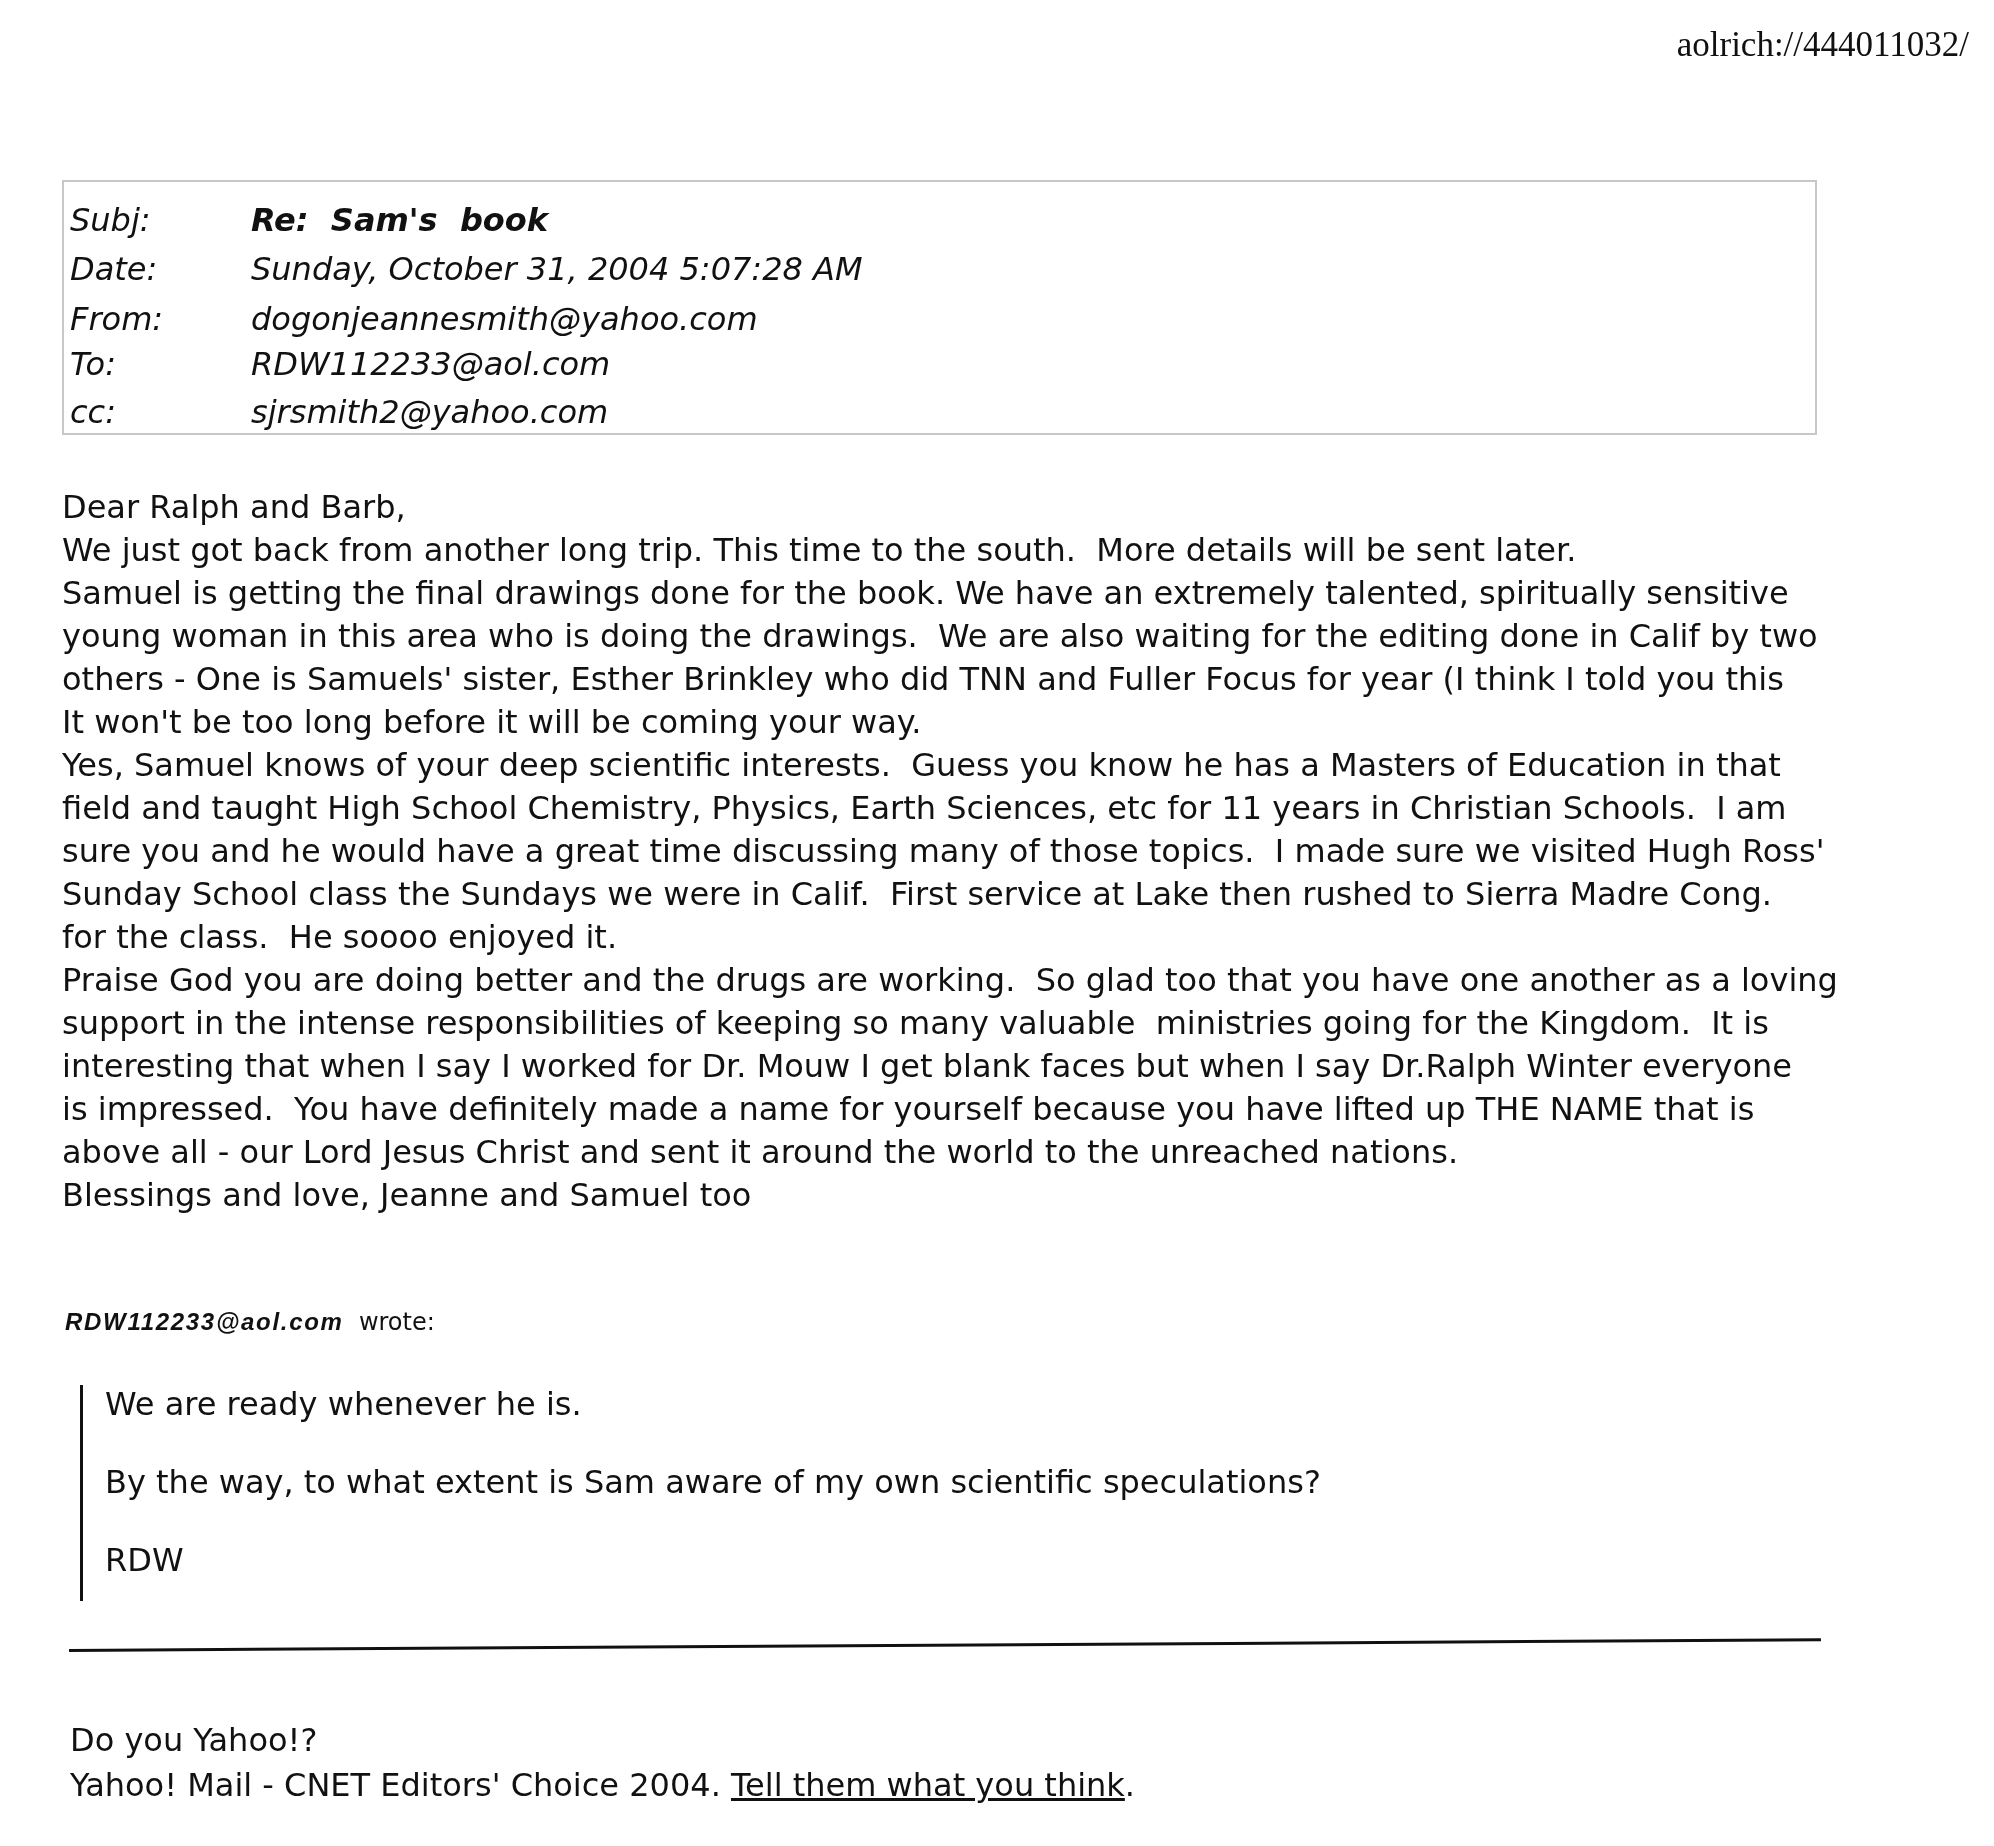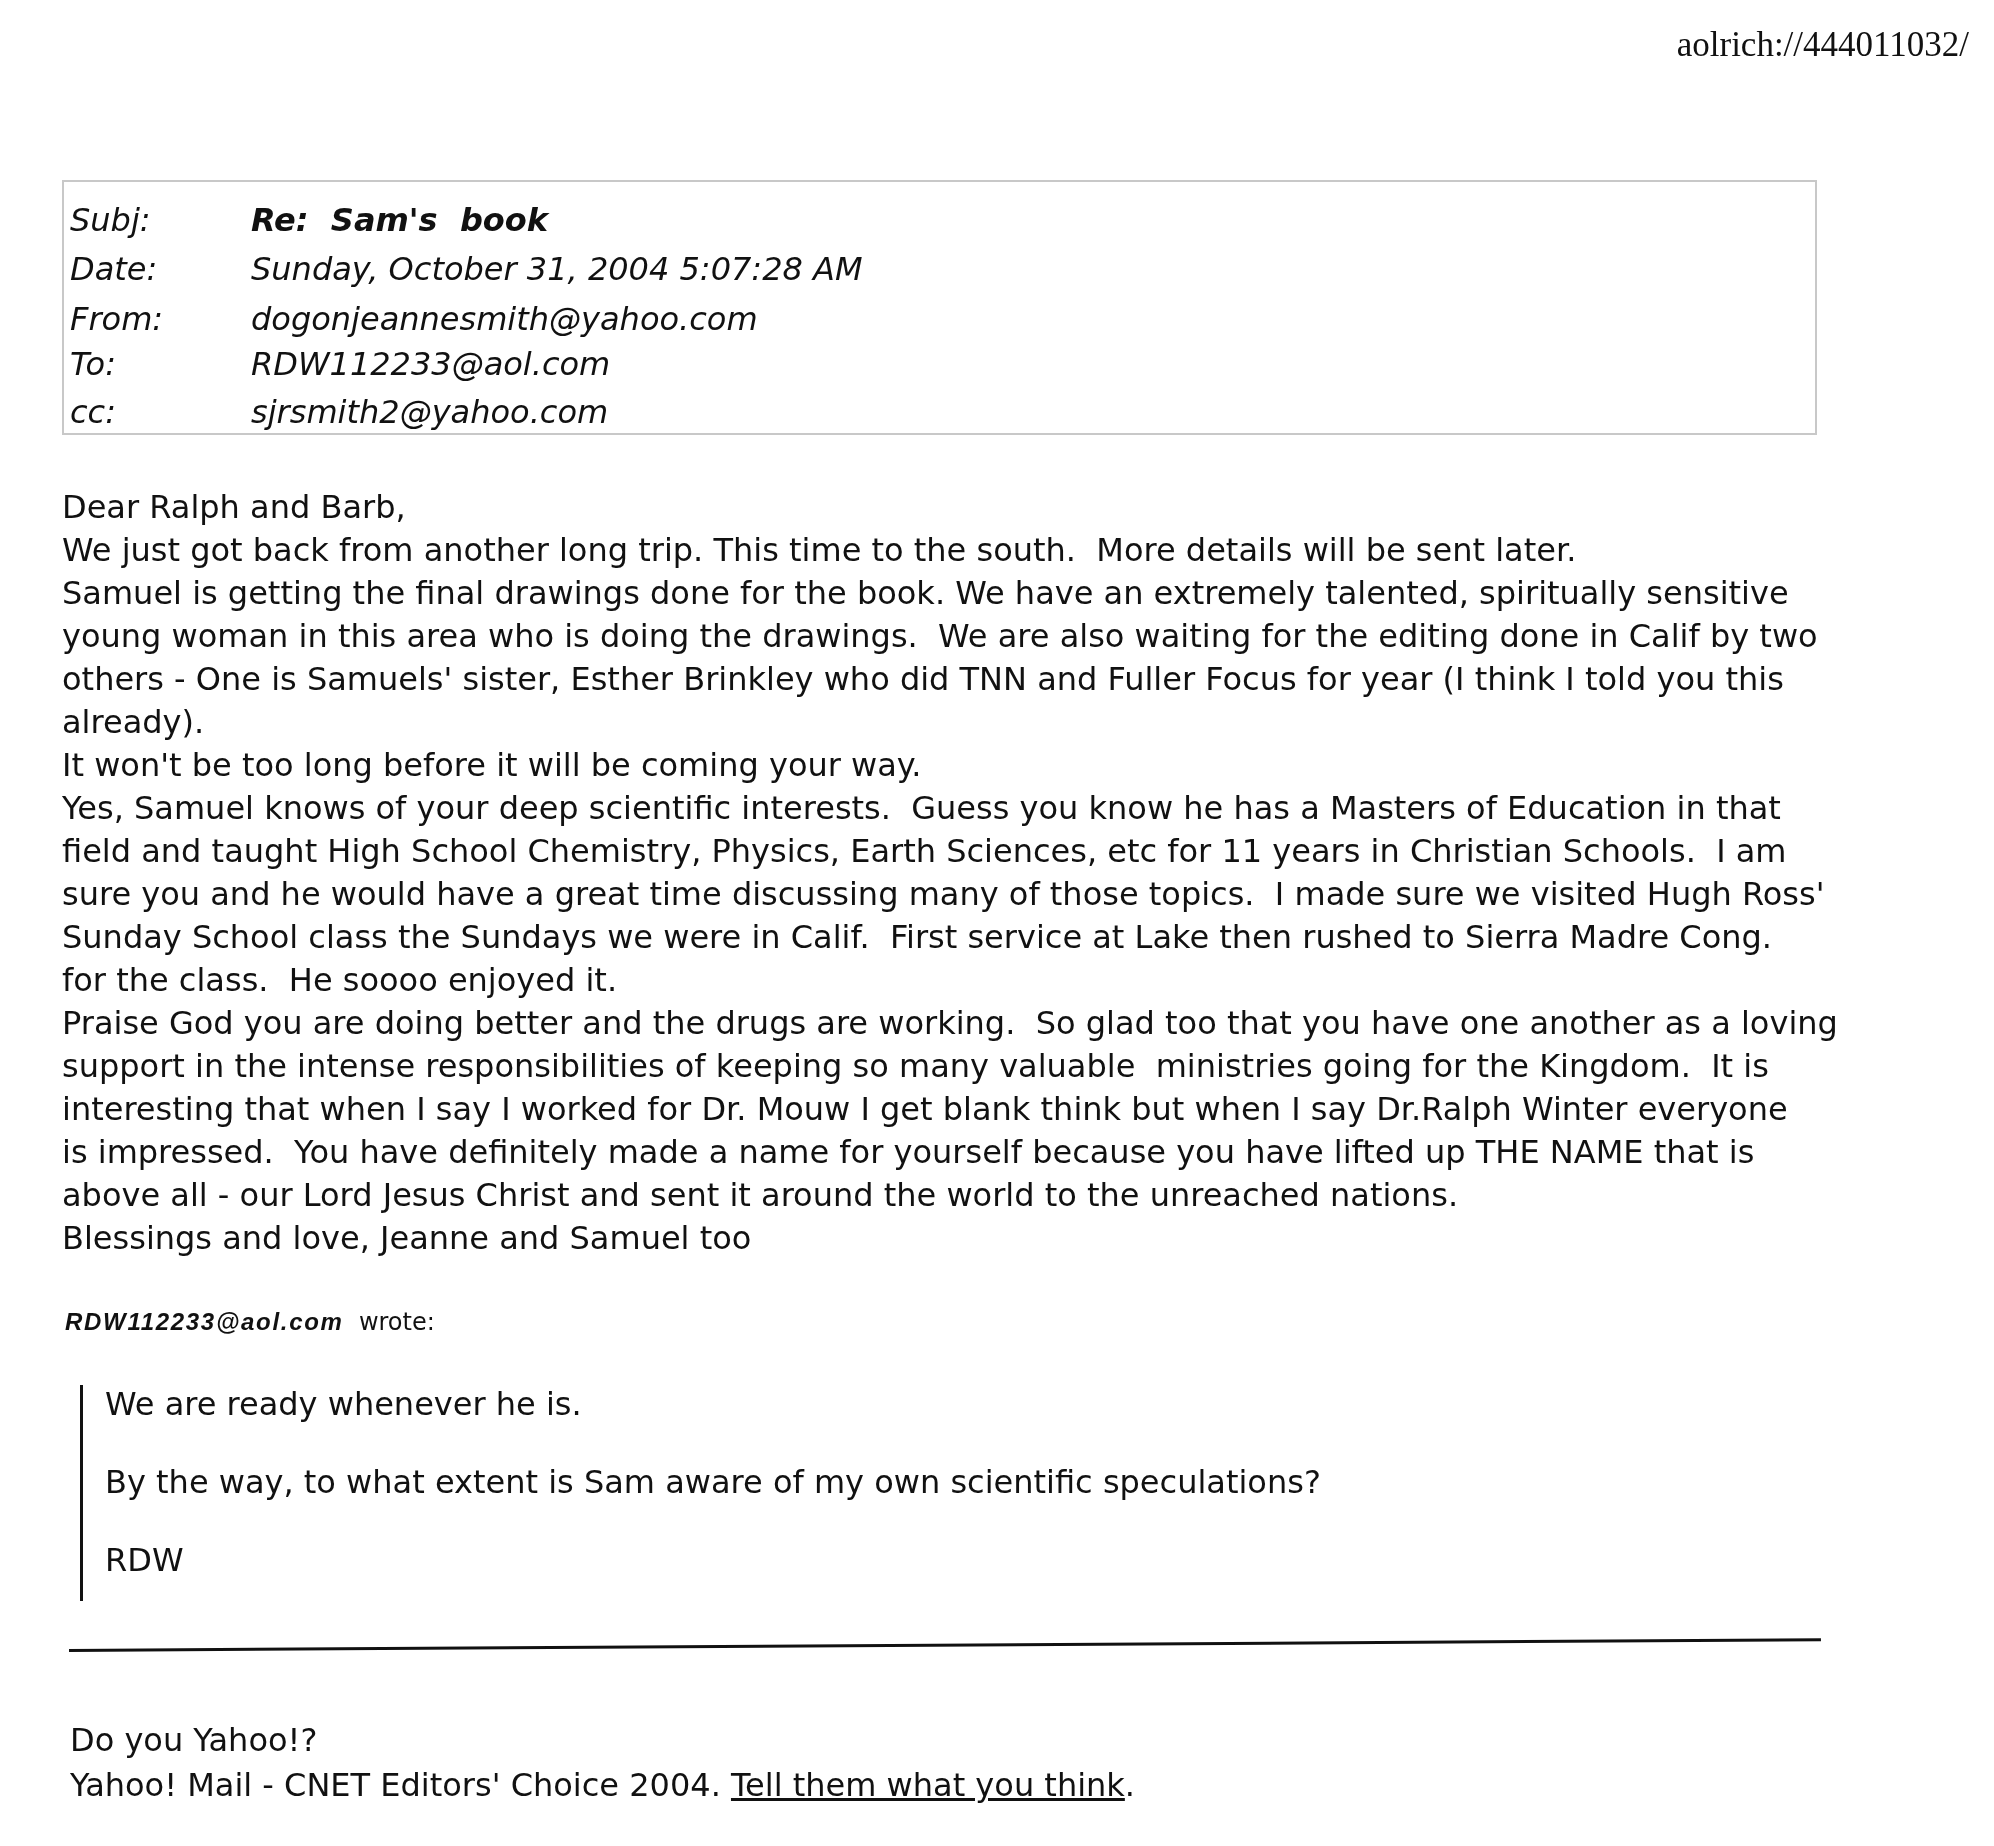--- a/index.html
+++ b/index.html
@@ -73,30 +73,29 @@
     <span class="hvalue">sjrsmith2@yahoo.com</span>
   </div>
 </div>
 
 <div class="body-text">
   <p>Dear Ralph and Barb,</p>
   <p>We just got back from another long trip. This time to the south.  More details will be sent later.</p>
   <p>Samuel is getting the final drawings done for the book. We have an extremely talented, spiritually sensitive</p>
   <p>young woman in this area who is doing the drawings.  We are also waiting for the editing done in Calif by two</p>
   <p>others - One is Samuels' sister, Esther Brinkley who did TNN and Fuller Focus for year (I think I told you this</p>
-  <p>already).</p>
   <p>It won't be too long before it will be coming your way.</p>
   <p>Yes, Samuel knows of your deep scientific interests.  Guess you know he has a Masters of Education in that</p>
   <p>field and taught High School Chemistry, Physics, Earth Sciences, etc for 11 years in Christian Schools.  I am</p>
   <p>sure you and he would have a great time discussing many of those topics.  I made sure we visited Hugh Ross'</p>
   <p>Sunday School class the Sundays we were in Calif.  First service at Lake then rushed to Sierra Madre Cong.</p>
   <p>for the class.  He soooo enjoyed it.</p>
   <p>Praise God you are doing better and the drugs are working.  So glad too that you have one another as a loving</p>
   <p>support in the intense responsibilities of keeping so many valuable  ministries going for the Kingdom.  It is</p>
-  <p>interesting that when I say I worked for Dr. Mouw I get blank think but when I say Dr.Ralph Winter everyone</p>
+  <p>interesting that when I say I worked for Dr. Mouw I get blank faces but when I say Dr.Ralph Winter everyone</p>
   <p>is impressed.  You have definitely made a name for yourself because you have lifted up THE NAME that is</p>
   <p>above all - our Lord Jesus Christ and sent it around the world to the unreached nations.</p>
   <p>Blessings and love, Jeanne and Samuel too</p>
 </div>
 
 <div class="wrote-line"><span class="addr">RDW112233@aol.com</span>  <span>wrote:</span></div>
 
 <div class="quote">
   <p>We are ready whenever he is.</p>
   <p>By the way, to what extent is Sam aware of my own scientific speculations?</p>

